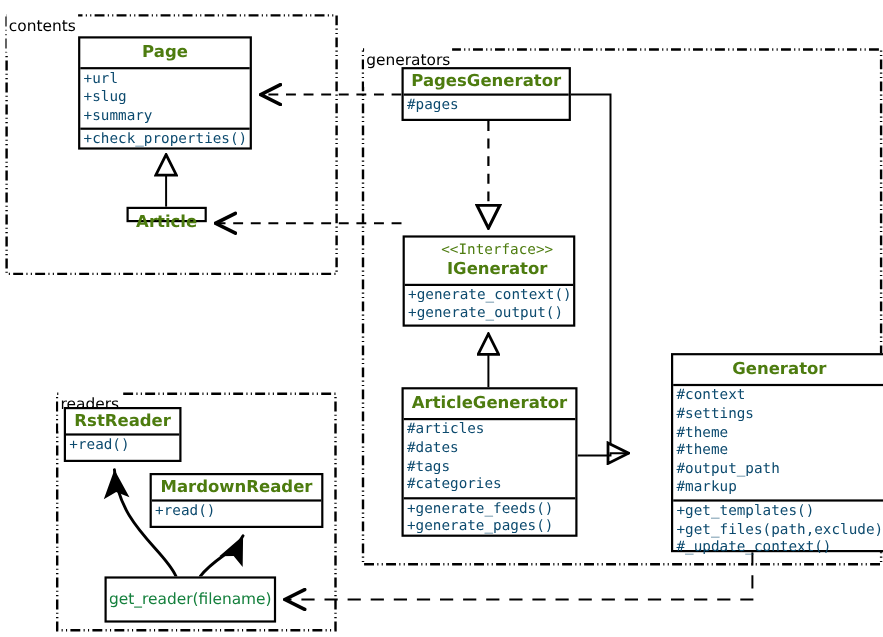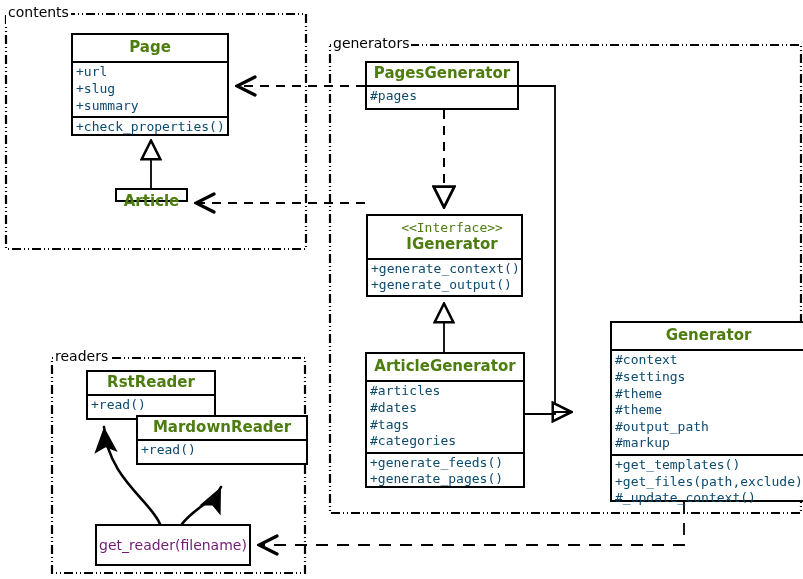--- a/index.html
+++ b/index.html
@@ -24,21 +24,21 @@
     pointer-events: none;
   }
   
   .pkg-label {
     position: absolute;
     font-family: "DejaVu Sans", sans-serif;
     font-size: 14px;
     color: #000;
     white-space: nowrap;
     background: #fff;
-    padding: 4px 2px;
+    padding: 16px 2px;
     z-index: 3;
   }
   
   .cls {
     position: absolute;
     box-sizing: border-box;
     border: 2px solid #000;
     background: #ffffff;
     z-index: 4;
   }
@@ -76,21 +76,21 @@
     border: 2px solid #000;
     background: #fff;
     z-index: 4;
     display: flex;
     align-items: center;
     justify-content: center;
   }
   .plain-box .row {
     font-family: "DejaVu Sans", sans-serif;
     font-size: 14px;
-    color: #701a75;
+    color: #15803d;
     white-space: nowrap;
   }
 </style>
 </head>
 <body>
 
 <div id="canvas">
 
   <svg class="layer" viewBox="0 0 803 579">
     <defs>
@@ -194,28 +194,28 @@
       <div class="row">#output_path</div>
       <div class="row">#markup</div>
     </div>
     <div class="sect">
       <div class="row">+get_templates()</div>
       <div class="row">+get_files(path,exclude)</div>
       <div class="row">#_update_context()</div>
     </div>
   </div>
 
-  <div class="cls" style="left:86px; top:370px; width:130px; height:50px;">
+  <div class="cls" style="left:58px; top:370px; width:107px; height:50px;">
     <div class="title" style="padding:2px 4px 3px 4px;">RstReader</div>
     <div class="sect">
       <div class="row">+read()</div>
     </div>
   </div>
 
-  <div class="cls" style="left:136px; top:415px; width:172px; height:50px;">
+  <div class="cls" style="left:136px; top:430px; width:158px; height:50px;">
     <div class="title" style="padding:2px 4px 3px 4px;">MardownReader</div>
     <div class="sect">
       <div class="row">+read()</div>
     </div>
   </div>
 
   <div class="plain-box" style="left:95px; top:524px; width:156px; height:42px;">
     <div class="row">get_reader(filename)</div>
   </div>
 

